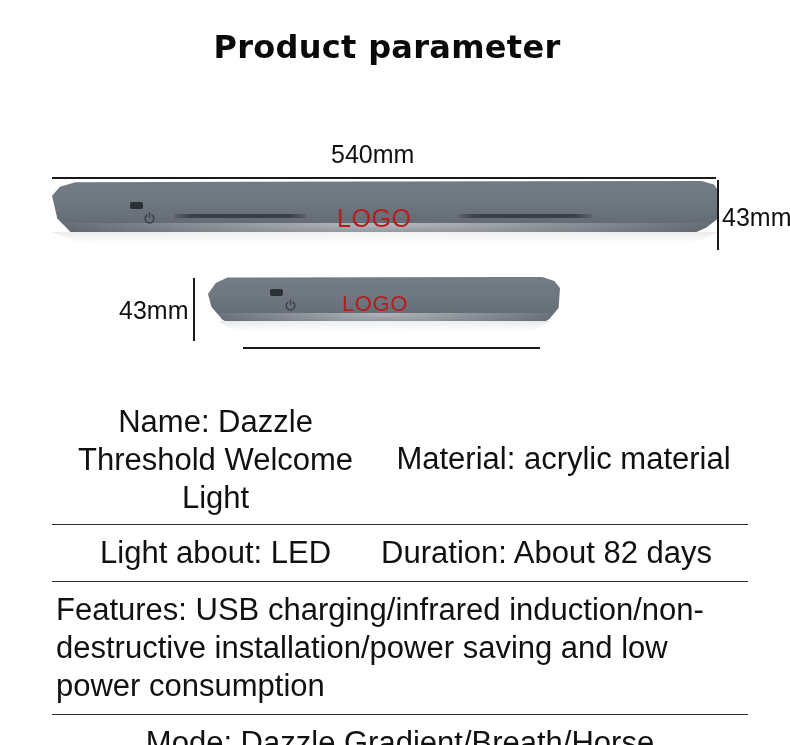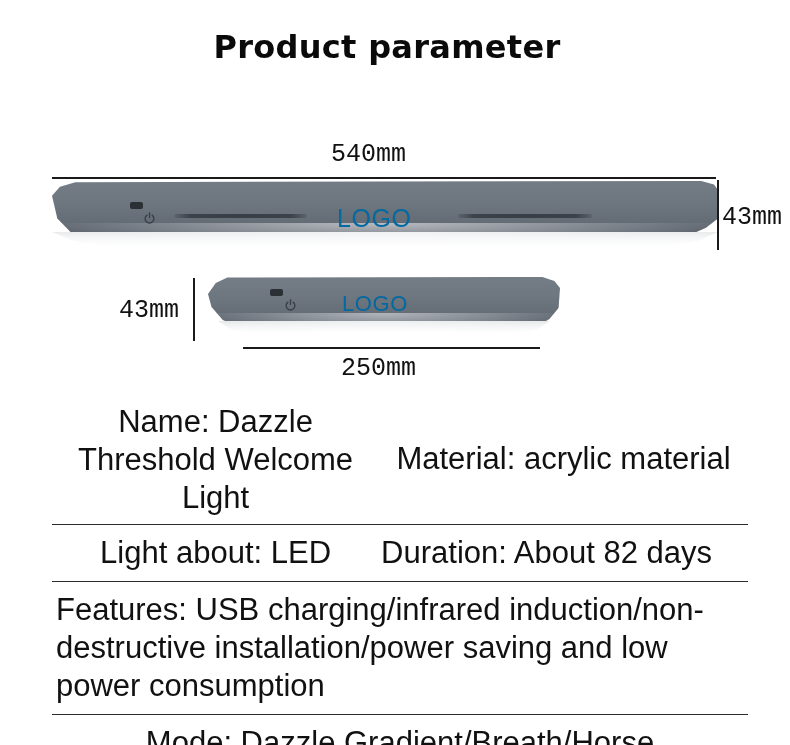--- a/index.html
+++ b/index.html
@@ -37,21 +37,21 @@
     left: 0;
     top: 0;
     width: 790px;
     height: 390px;
   }
 
   .dim-label {
     position: absolute;
     font-size: 25px;
     color: #111111;
-    font-family: Liberation Mono, monospace;
+    font-family: Liberation Sans, sans-serif;
     white-space: nowrap;
   }
 
   .dim-line-h {
     position: absolute;
     height: 0;
     border-top: 2px solid #1a1a1a;
   }
   .dim-line-v {
     position: absolute;
@@ -156,21 +156,21 @@
   .light-strip {
     position: absolute;
     height: 4px;
     border-radius: 3px;
     background: linear-gradient(90deg, rgba(60,66,73,0.25) 0%, #3c4249 12%, #383e45 50%, #3c4249 88%, rgba(60,66,73,0.25) 100%);
   }
 
   .logo-text {
     position: absolute;
     font-size: 25px;
-    color: #0369a1;
+    color: #b91c1c;
     font-family: "Liberation Sans", sans-serif;
     letter-spacing: 0.6px;
     white-space: nowrap;
   }
   .logo-text.sm { font-size: 22px; }
 
   
   .spec-table {
     position: absolute;
     left: 52px;
@@ -250,21 +250,20 @@
       <svg viewBox="0 0 24 24" fill="none" stroke="currentColor" stroke-width="2.2" stroke-linecap="round">
         <path d="M7.8 6.6a7 7 0 1 0 8.4 0"></path>
         <line x1="12" y1="2.6" x2="12" y2="10.4"></line>
       </svg>
     </div>
 
     <div class="logo-text sm" style="left:134px; top:14px;">LOGO</div>
   </div>
 
   <div class="dim-line-h" style="left:243px; top:347px; width:297px;"></div>
-  <div class="dim-label" style="left:341px; top:354px;">250mm</div>
 </div>
 
 <div class="spec-table">
 
   <div class="spec-row row-name">
     <div class="spec-cell cell-left">Name: Dazzle Threshold Welcome Light</div>
     <div class="spec-cell cell-right">Material: acrylic material</div>
   </div>
 
   <div class="spec-row row-tall">

